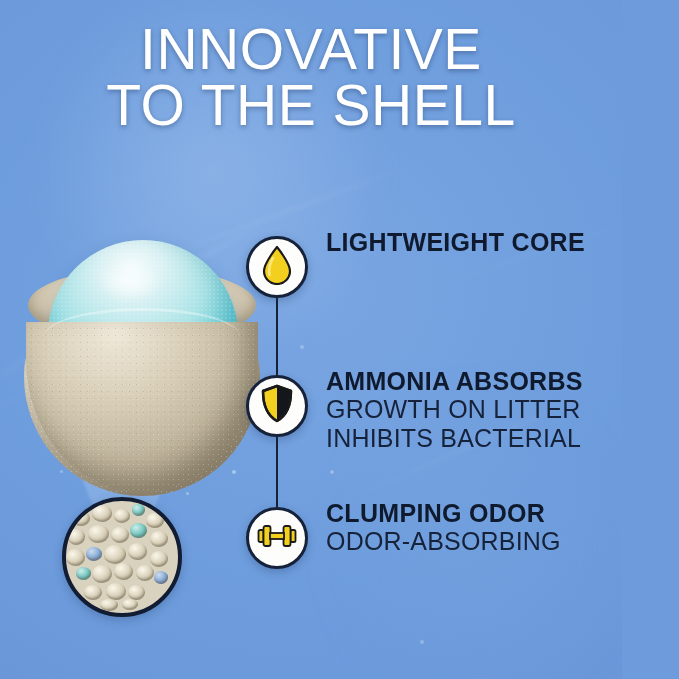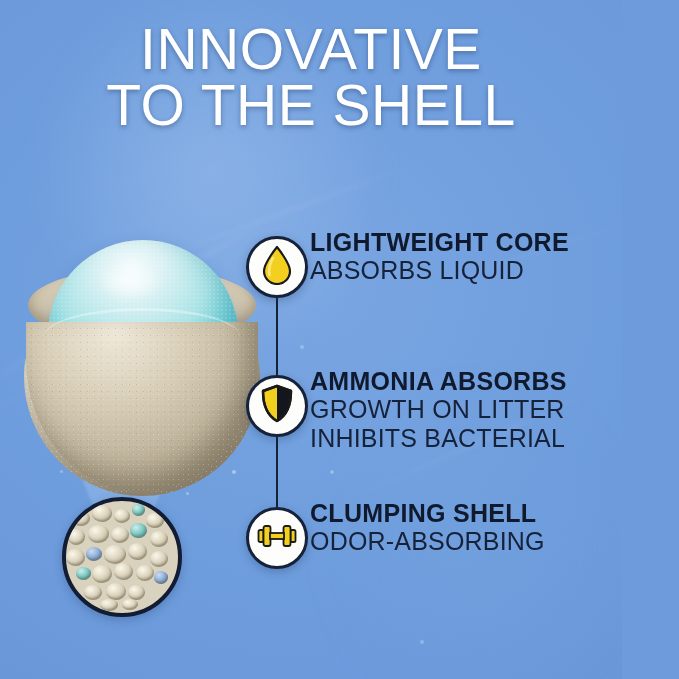--- a/index.html
+++ b/index.html
@@ -215,21 +215,21 @@
     background: #fdfdfb;
     border: 3px solid #16213a;
     box-shadow: 0 3px 8px rgba(30,55,100,0.30);
     display: flex;
     align-items: center;
     justify-content: center;
     box-sizing: border-box;
   }
   .ftext {
     position: absolute;
-    left: 64px;
+    left: 80px;
     top: -8px;
     width: 340px;
     color: #101a2e;
   }
   .ftitle {
     font-size: 25px;
     font-weight: bold;
     letter-spacing: 0.3px;
     line-height: 1.12;
     white-space: nowrap;
@@ -321,21 +321,20 @@
       <span>
         <svg width="34" height="40" viewBox="0 0 34 40">
           <path d="M17 2 C17 2 4 18 4 26 a13 13 0 0 0 26 0 C30 18 17 2 17 2 Z" fill="#f3d01f" stroke="#1a1a1a" stroke-width="2.2" stroke-linejoin="round"></path>
           <path d="M13 13 C9 20 8.5 25 9.5 30" fill="none" stroke="#fbe77a" stroke-width="2.6" stroke-linecap="round"></path>
         </svg>
       </span>
     </div>
     <div class="ftext">
       <div class="ftitle">LIGHTWEIGHT CORE</div>
       <div class="fdesc">
-        <span class="ln">ABSORBS LIQUID</span>
       </div>
     </div>
   </div>
 
   <div class="feature" style="top:375px;">
     <div class="badge">
       <span>
         <svg width="34" height="40" viewBox="0 0 34 40">
           <path d="M17 2 L31 7 C31 22 26 32 17 37 C8 32 3 22 3 7 Z" fill="#f3d01f" stroke="#1a1a1a" stroke-width="2.4" stroke-linejoin="round"></path>
           <path d="M17 2 L31 7 C31 22 26 32 17 37 Z" fill="#14161d"></path>
@@ -358,20 +357,20 @@
         <svg width="40" height="28" viewBox="0 0 40 28">
           <rect x="1.5" y="8" width="5" height="12" rx="1.6" fill="#f3d01f" stroke="#1a1a1a" stroke-width="1.8"></rect>
           <rect x="33.5" y="8" width="5" height="12" rx="1.6" fill="#f3d01f" stroke="#1a1a1a" stroke-width="1.8"></rect>
           <rect x="6.5" y="4" width="7" height="20" rx="2" fill="#f3d01f" stroke="#1a1a1a" stroke-width="1.8"></rect>
           <rect x="26.5" y="4" width="7" height="20" rx="2" fill="#f3d01f" stroke="#1a1a1a" stroke-width="1.8"></rect>
           <rect x="13" y="11" width="14" height="6" fill="#f3d01f" stroke="#1a1a1a" stroke-width="1.8"></rect>
         </svg>
       </span>
     </div>
     <div class="ftext">
-      <div class="ftitle">CLUMPING SHELL</div>
+      <div class="ftitle">CLUMPING ODOR</div>
       <div class="fdesc">
         <span class="ln">ODOR-ABSORBING</span>
       </div>
     </div>
   </div>
 
 </div>
 
 </body></html>

